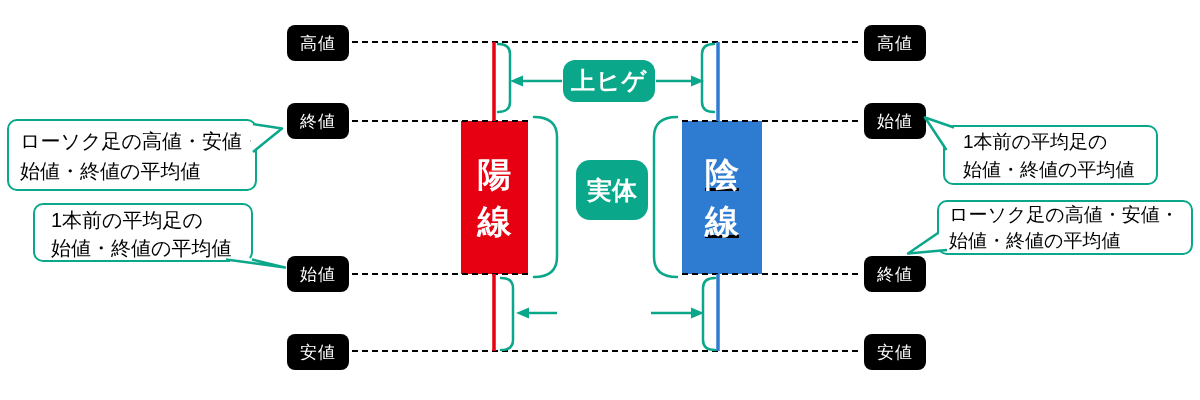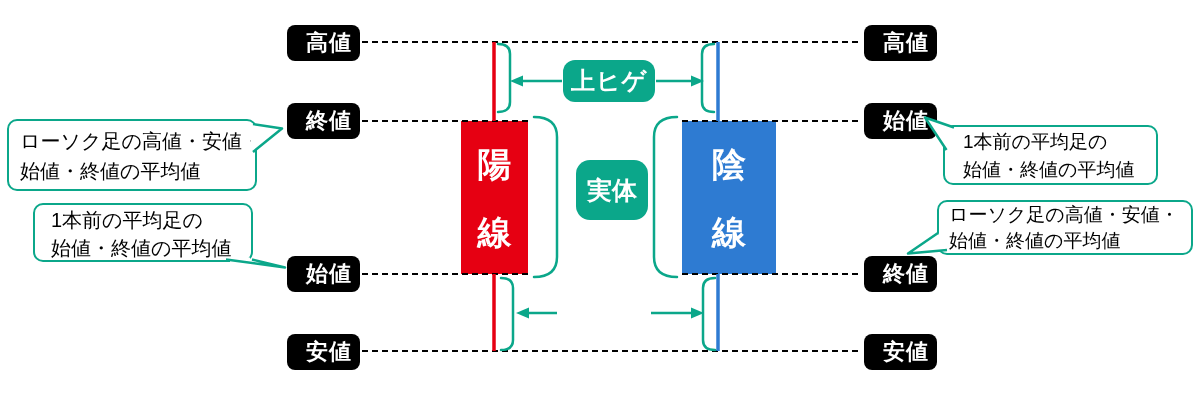--- a/index.html
+++ b/index.html
@@ -3,44 +3,43 @@
 <meta charset="utf-8">
 <style>
   html,body{margin:0;padding:0;background:#fff;}
   #canvas{
     position:relative;width:1200px;height:400px;background:#ffffff;overflow:hidden;
     font-family:"Liberation Sans","DejaVu Sans",sans-serif;
   }
   
   .lvl-badge{
     position:absolute;width:62px;height:36px;background:#000;color:#fff;
-    border-radius:8px;font-size:22px;font-weight:bold;
+    border-radius:8px;font-size:17px;font-weight:normal;
     display:flex;align-items:center;justify-content:center;letter-spacing:1px;
     z-index:2;
-    padding-left:11px;
   }
   
   .teal-badge{
     position:absolute;background:#0ba78a;color:#fff;border-radius:12px;
     font-weight:bold;display:flex;align-items:center;justify-content:center;
     z-index:2;
   }
   .hige{width:92px;height:42px;font-size:24px;letter-spacing:1px;}
   .jittai{width:72px;height:60px;font-size:25px;border-radius:14px;}
   
   .candle{
     position:absolute;top:121px;height:153px;z-index:1;
     display:flex;align-items:center;justify-content:center;
   }
   .candle-label{
-    color:#fff;font-weight:bold;font-size:34px;line-height:68px;
+    color:#fff;font-weight:bold;font-size:34px;line-height:47px;
     width:1.08em;word-break:break-all;text-align:center;
   }
   .bull{left:461px;width:67px;background:#e60012;}
-  .bear{left:682px;width:94px;background:#2e7bd2;}
+  .bear{left:682px;width:80px;background:#2e7bd2;text-decoration:underline;}
   
   .bubble{
     position:absolute;background:#fff;border:2.5px solid #0ba78a;border-radius:10px;
     color:#000;font-size:20px;line-height:30px;z-index:3;box-sizing:border-box;
   }
   .bubble .ln{white-space:nowrap;}
   #svg-overlay{position:absolute;left:0;top:0;z-index:5;pointer-events:none;}
 </style>
 </head>
 <body>

